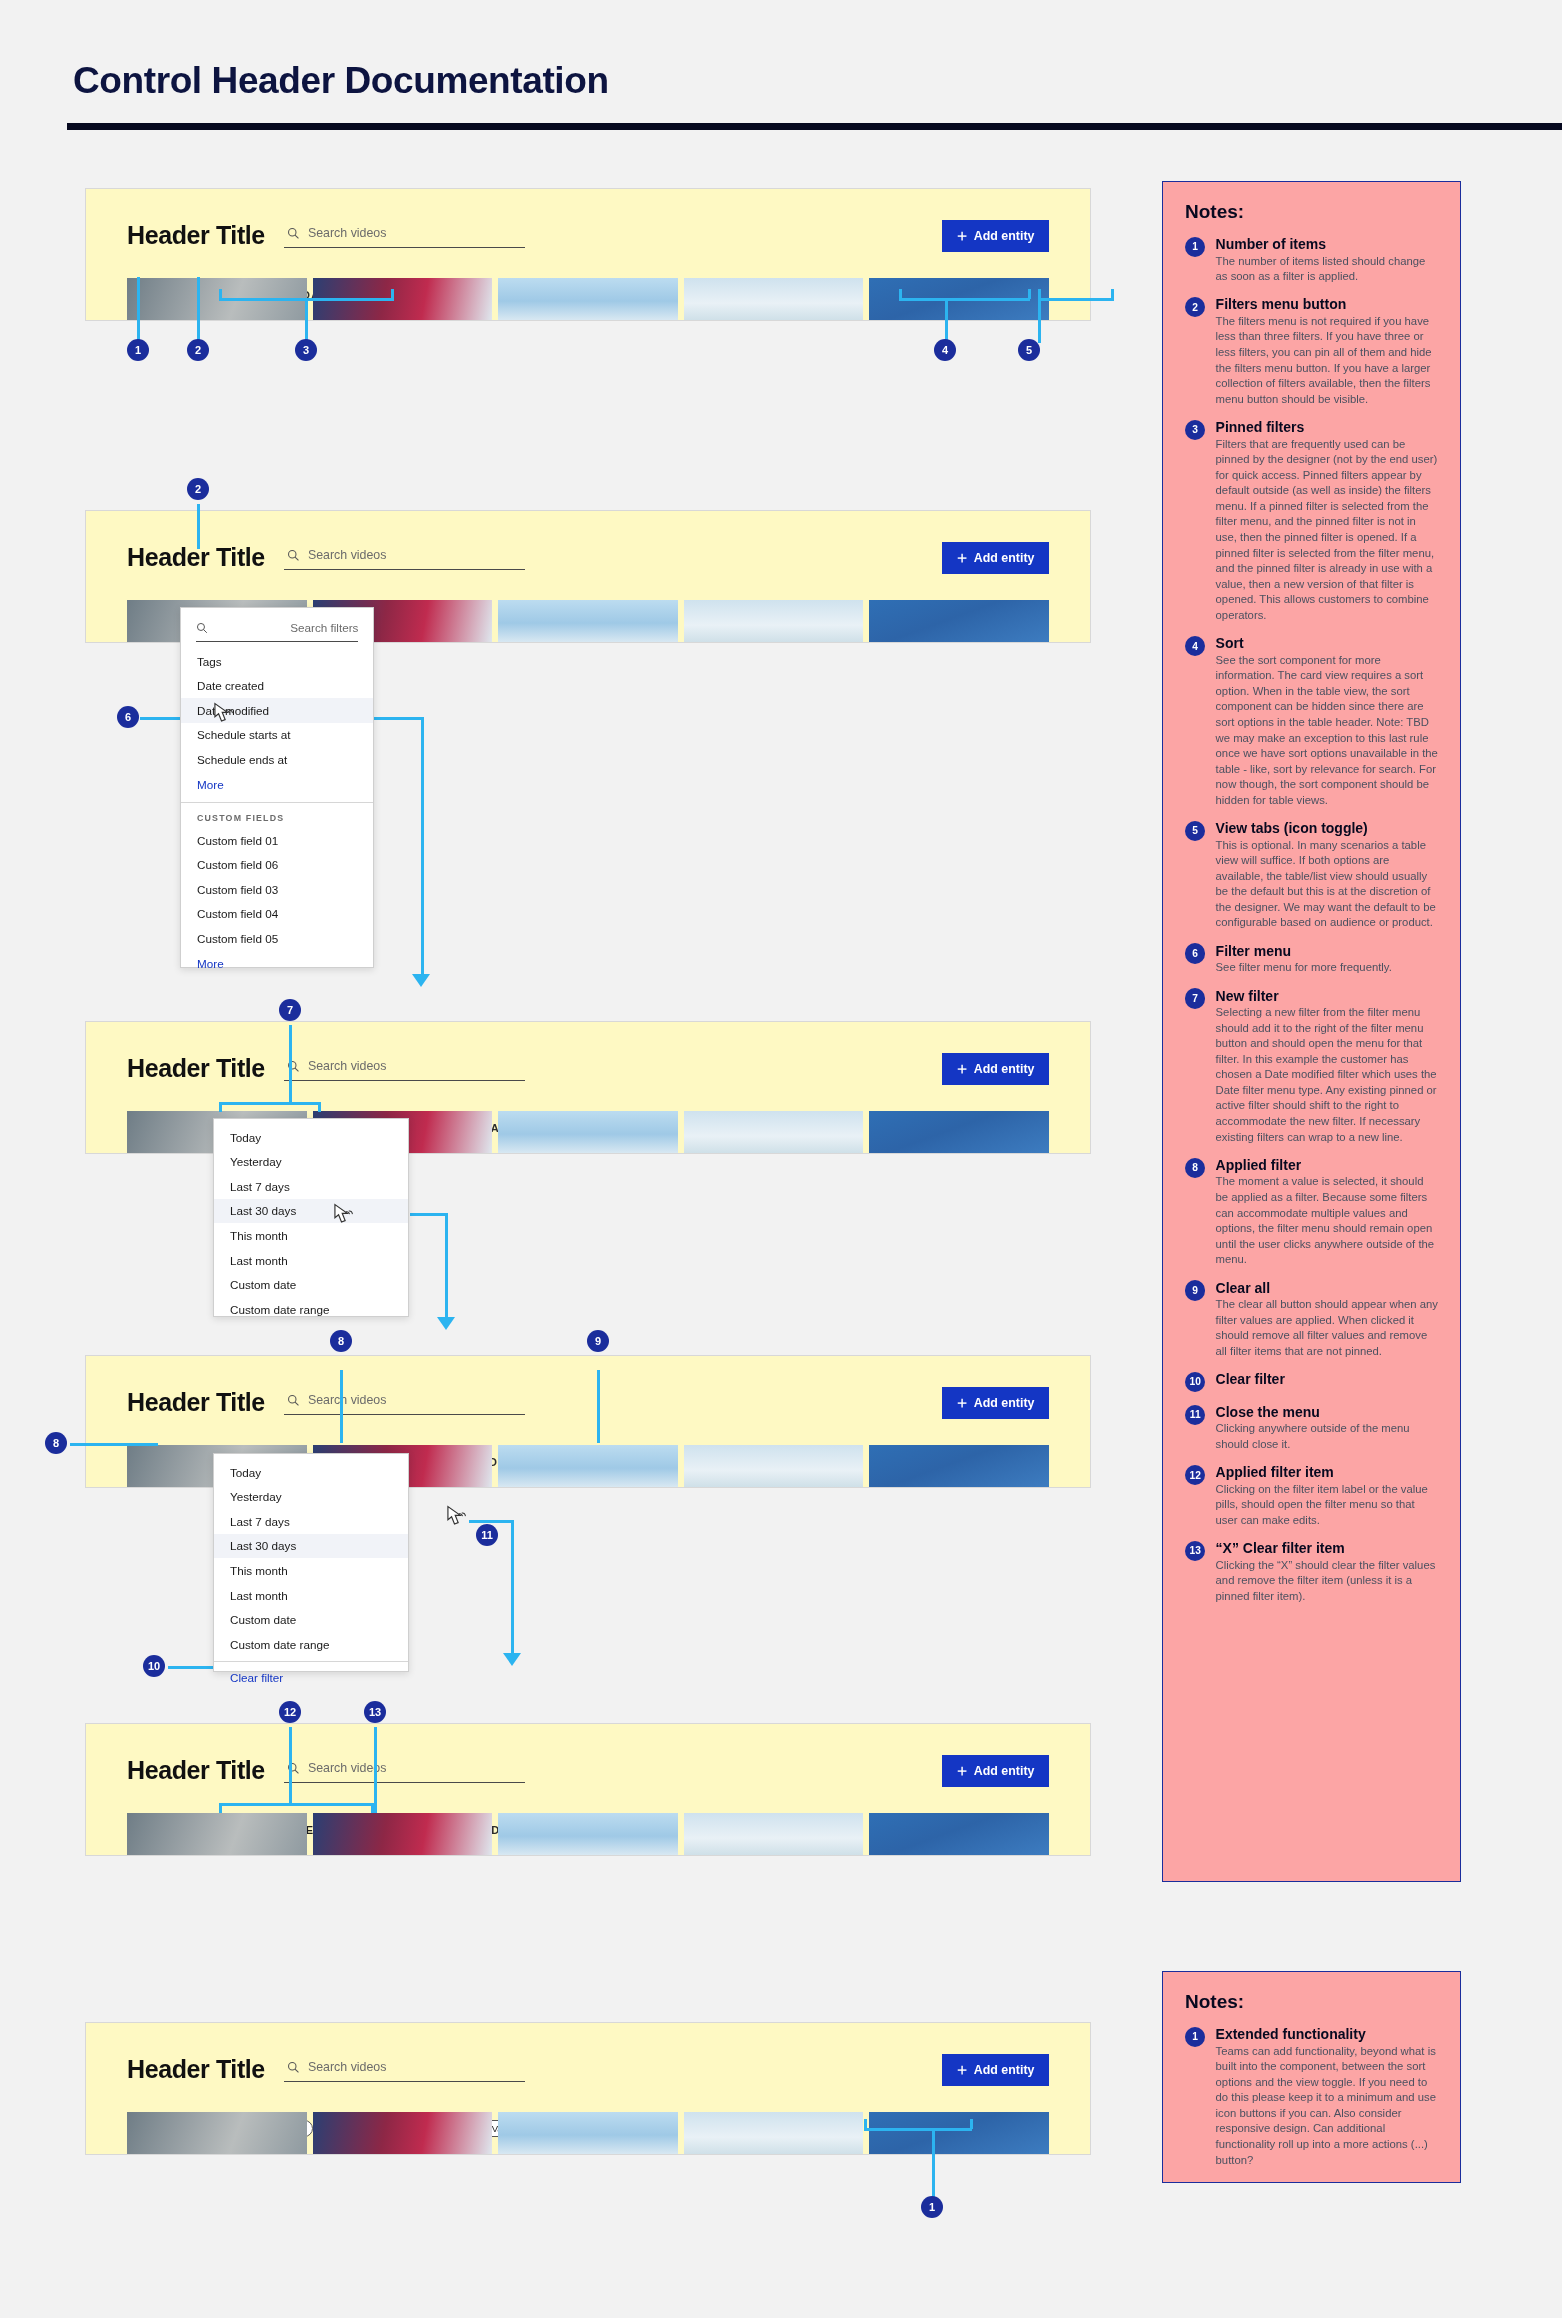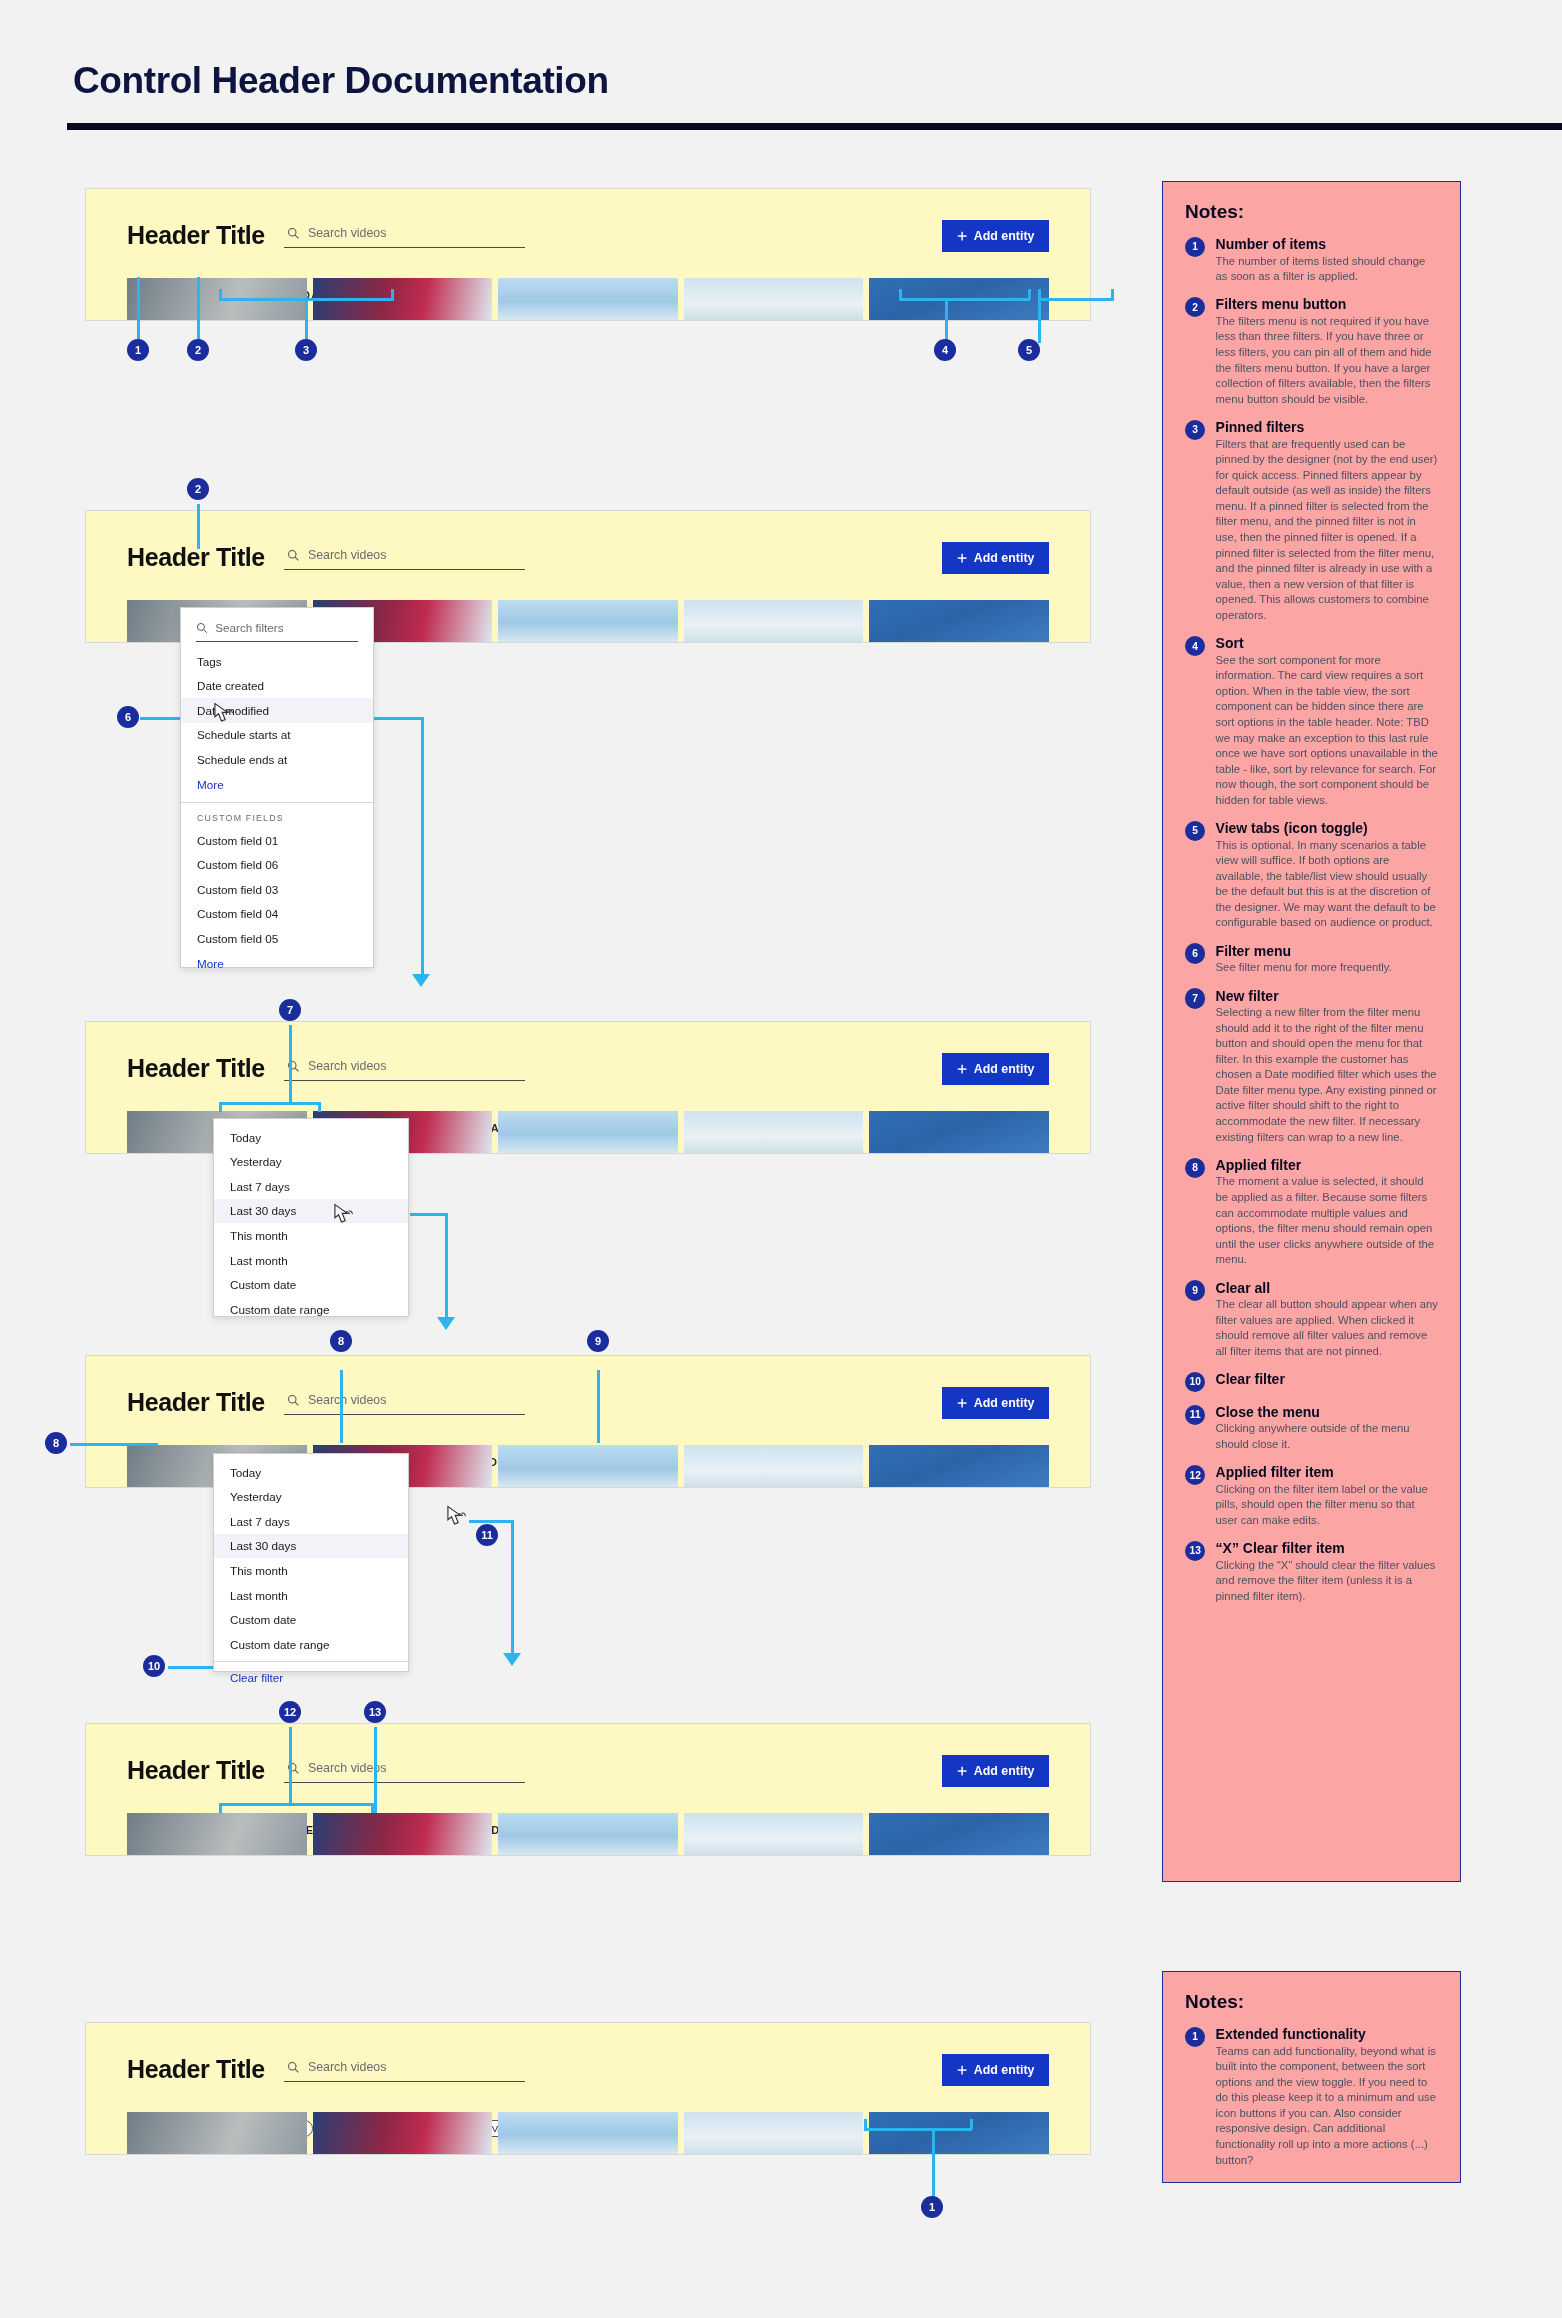--- a/index.html
+++ b/index.html
@@ -97,33 +97,34 @@
   .th4 { background: linear-gradient(180deg,#cfe2ee 0%,#e9f1f6 60%,#cfe0e8 100%); }
   .th5 { background: linear-gradient(160deg,#2f6fb5 0%,#2d64a8 45%,#3d7cc0 100%); }
   
   .menu {
     position: absolute; background: #fff;
     border: 0.7px solid #cfcfcf;
     box-shadow: 0 2.2px 7.3px rgba(0,0,0,.12);
     z-index: 40;
   }
   .menu-search {
-    display: flex; align-items: center; gap: 8px;
+    display: flex; align-items: center; gap: 23px;
     margin: 13px 14.6px 0; padding-bottom: 6.6px;
     border-bottom: 1.1px solid #4a4a4a;
+    justify-content: space-between;
   }
   .menu-search span { font-size: 11.7px; color: #6b6b6b; }
   .mi {
     font-size: 11.7px; color: #1a1a1a;
     padding: 5.8px 16px; cursor: pointer; white-space: nowrap;
   }
   .mi.hl { background: #f1f3f8; }
   .mi.link { color: #1436c4; }
   .mi.hdr {
-    font-size: 8.8px; font-weight: normal; letter-spacing: 1.2px;
+    font-size: 8.8px; font-weight: bold; letter-spacing: 1.2px;
     color: #6b6b6b; padding-top: 8.8px; padding-bottom: 4.4px;
   }
   .mi.sep-top { border-top: 0.7px solid #d6d6d6; margin-top: 5.8px; padding-top: 10.2px; }
   .mi.clearf { border-top: 0.7px solid #d6d6d6; color: #1436c4; margin-top: 4.4px; padding-top: 8.8px; }
   
   .cnum {
     position: absolute; width: 22px; height: 22px; border-radius: 50%;
     background: #1b2d9c; color: #fff;
     font-size: 11px; font-weight: bold;
     display: flex; align-items: center; justify-content: center;

